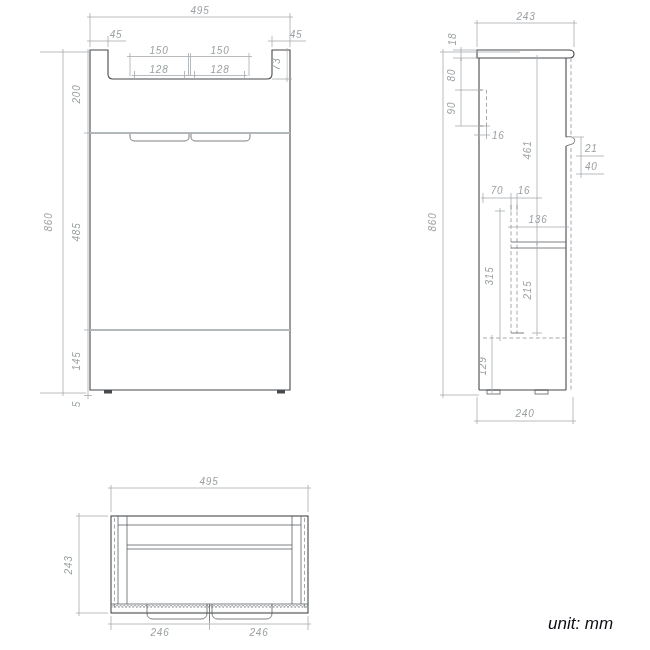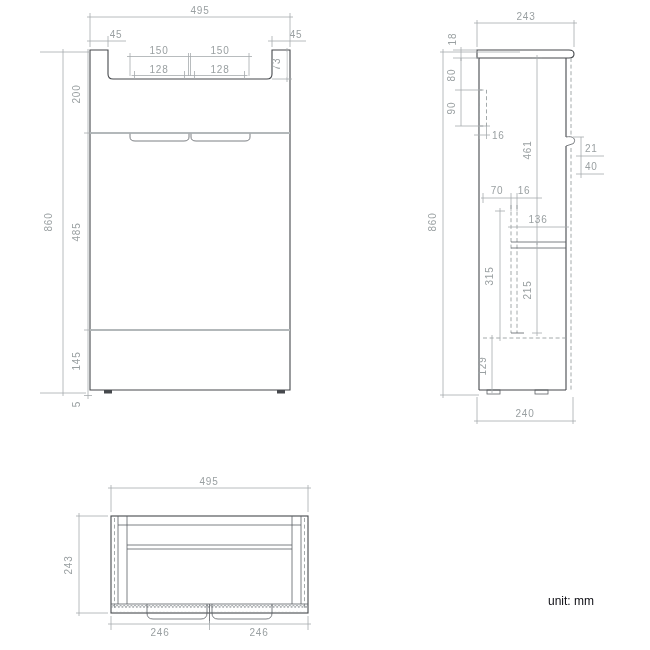--- a/index.html
+++ b/index.html
@@ -1,26 +1,26 @@
 <!DOCTYPE html>
 <html><head>
 <meta charset="utf-8">
 <style>
   html,body{margin:0;padding:0;background:#ffffff;}
   .stage{position:relative;width:650px;height:650px;background:#fff;overflow:hidden;
-         font-family:"Liberation Sans", sans-serif;}
+         font-family:"Liberation Sans", sans-serif;font-style:italic;}
   svg{position:absolute;left:0;top:0;}
   .out{stroke:#46494d;stroke-width:1.1;fill:none;stroke-linecap:butt;}
   .thin{stroke:#5c6064;stroke-width:0.8;fill:none;}
   .hid{stroke:#9aa0a2;stroke-width:0.9;fill:none;stroke-dasharray:4 2.6;}
   .dim{stroke:#a6abad;stroke-width:0.8;fill:none;}
   .gray{stroke:#b3b8ba;stroke-width:2.2;fill:none;}
   .dimt{fill:#9aa0a2;font-size:10px;letter-spacing:0.8px;
         font-family:"Liberation Sans", sans-serif;}
-  .unit-label{position:absolute;left:548px;top:594px;font-size:12px;color:#0e0e14;
+  .unit-label{position:absolute;left:548px;top:614px;font-size:17px;color:#0e0e14;
               font-family:"Liberation Sans", sans-serif;}
 </style>
 </head>
 <body>
 
 <div class="stage">
 <svg width="650" height="650" viewBox="0 0 650 650">
   <defs>
     <pattern id="flutes" patternUnits="userSpaceOnUse" width="3.62" height="12">
       <line x1="1" y1="0" x2="1" y2="12" stroke="#84888c" stroke-width="0.8"></line>

